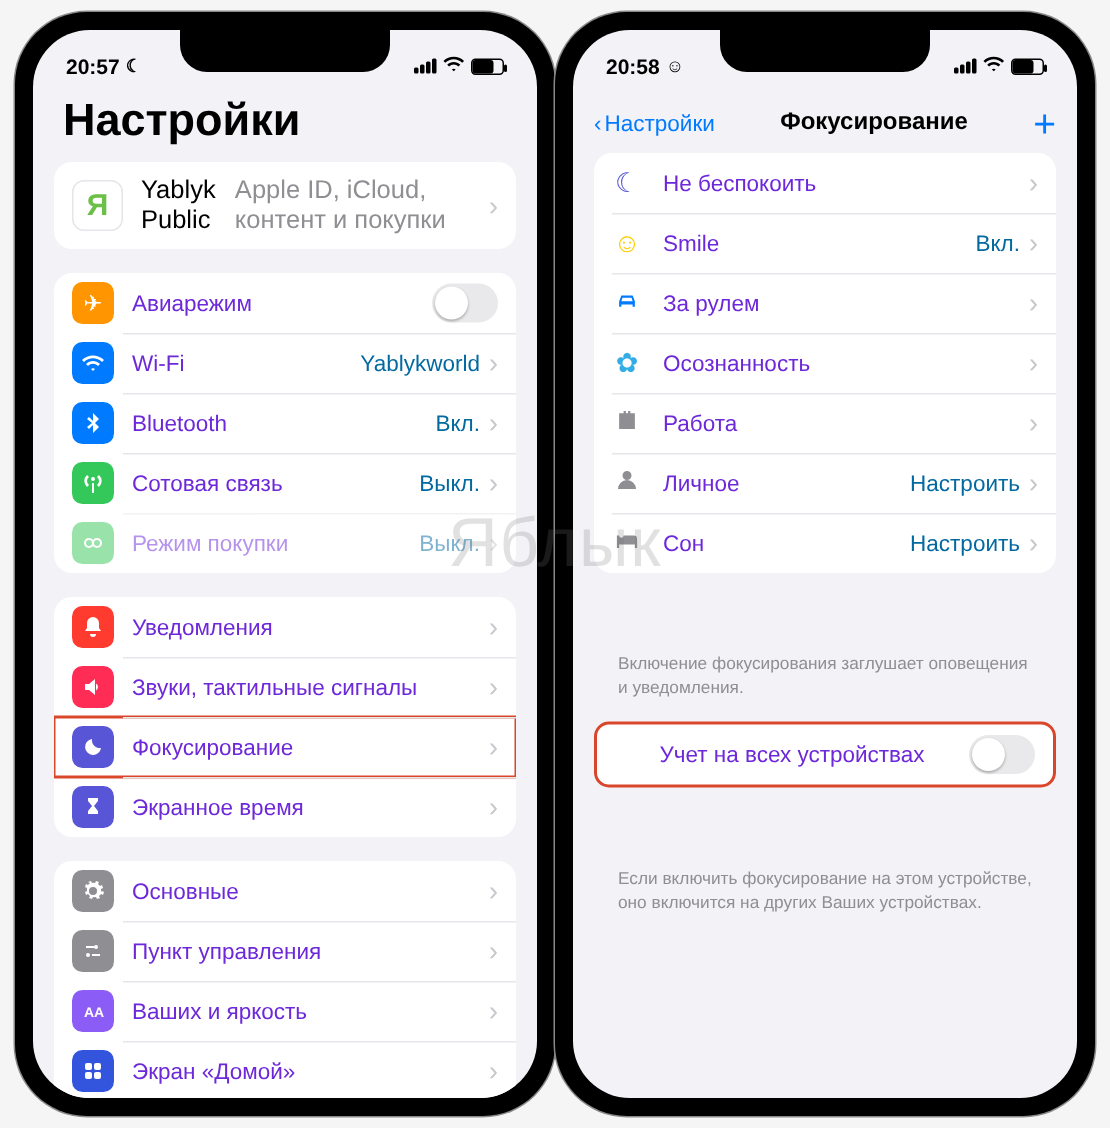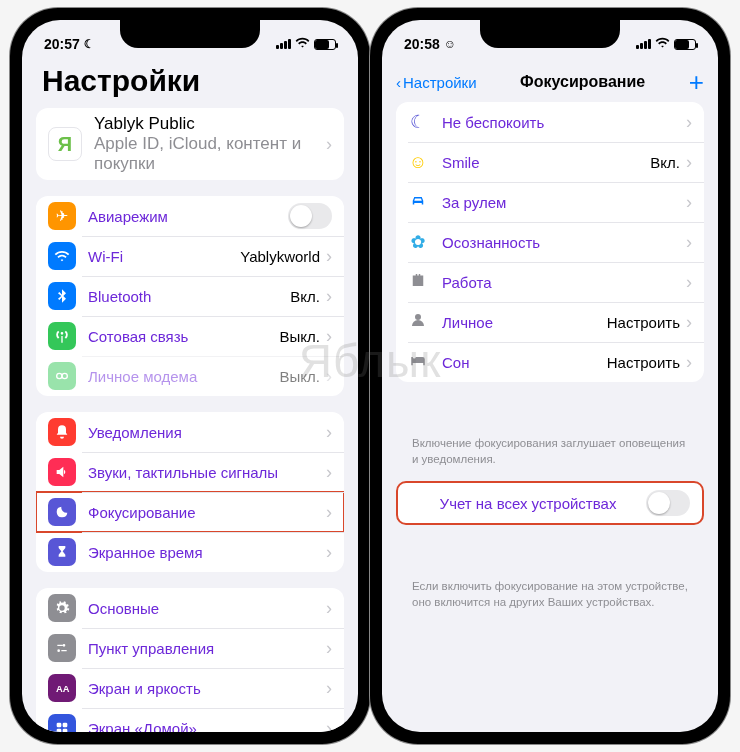--- a/index.html
+++ b/index.html
@@ -86,31 +86,31 @@
     height:1px; background:#e5e5ea;
   }
   .row.noicon + .row.noicon::before { left:12px; }
   .icon {
     width:28px; height:28px; border-radius:7px;
     display:flex; align-items:center; justify-content:center;
     margin-right:12px; color:#fff; font-size:15px; flex-shrink:0;
   }
   .icon svg { width:16px; height:16px; }
   .label { flex:1; color:#6d28d9; }
-  .value { color:#000000; font-size:15px; margin-right:6px; }
+  .value { color:#0369a1; font-size:15px; margin-right:6px; }
   .chev { color:#c7c7cc; font-size:18px; }
   .subtitle { font-size:17px; color:#8e8e93; }
   .profile-row { min-height:58px; }
   .profile-icon {
     width:34px; height:34px; border-radius:8px; background:#fff;
     border:1px solid #e5e5ea; display:flex; align-items:center; justify-content:center;
     margin-right:12px; flex-shrink:0;
   }
   .profile-icon span { color:#6cc04a; font-weight:700; font-size:20px; }
-  .profile-texts { flex:1; display:flex; flex-direction:column; }
+  .profile-texts { flex:1; display:flex; flex-direction:row; }
   .profile-name { font-size:17px; }
 
   .switch {
     width:44px; height:26px; background:#e9e9eb; border-radius:13px;
     position:relative; flex-shrink:0;
   }
   .switch i {
     position:absolute; top:2px; left:2px; width:22px; height:22px;
     background:#fff; border-radius:50%; box-shadow:0 1px 2px rgba(0,0,0,.3);
   }
@@ -218,21 +218,21 @@
             <span class="value">Выкл.</span>
             <span class="chev">›</span>
           </div>
           <div class="row" style="opacity:.5">
             <span class="icon" style="background:#34c759">
               <svg viewBox="0 0 24 24">
                   <circle cx="8" cy="12" r="4" fill="none" stroke="#fff" stroke-width="2"></circle>
                   <circle cx="16" cy="12" r="4" fill="none" stroke="#fff" stroke-width="2"></circle>
                 </svg>
             </span>
-            <span class="label">Личное модема</span>
+            <span class="label">Режим покупки</span>
             <span class="value">Выкл.</span>
             <span class="chev">›</span>
           </div>
         </div>
 
         <div class="group">
           <div class="row">
             <span class="icon" style="background:#ff3b30">
               <svg viewBox="0 0 24 24">
                   <path fill="#fff" d="M12 2a6 6 0 00-6 6v5l-2 3h16l-2-3V8a6 6 0 00-6-6zm-3 17a3 3 0 006 0H9z"></path>
@@ -283,26 +283,26 @@
           <div class="row">
             <span class="icon" style="background:#8e8e93">
               <svg viewBox="0 0 24 24">
                   <path fill="#fff" d="M5 7h8v2H5zM15 6a2 2 0 110 4 2 2 0 010-4zM11 15h8v2h-8zM7 14a2 2 0 110 4 2 2 0 010-4z"></path>
                 </svg>
             </span>
             <span class="label">Пункт управления</span>
             <span class="chev">›</span>
           </div>
           <div class="row">
-            <span class="icon" style="background:#701a75">
+            <span class="icon" style="background:#8b5cf6">
               <svg viewBox="0 0 24 24">
                   <text x="3" y="18" fill="#fff" font-size="14" font-weight="700">AA</text>
                 </svg>
             </span>
-            <span class="label">Экран и яркость</span>
+            <span class="label">Ваших и яркость</span>
             <span class="chev">›</span>
           </div>
           <div class="row">
             <span class="icon" style="background:#3355dd">
               <svg viewBox="0 0 24 24">
                   <rect x="4" y="4" width="7" height="7" rx="2" fill="#fff"></rect>
                   <rect x="13" y="4" width="7" height="7" rx="2" fill="#fff"></rect>
                   <rect x="4" y="13" width="7" height="7" rx="2" fill="#fff"></rect>
                   <rect x="13" y="13" width="7" height="7" rx="2" fill="#fff"></rect>
                 </svg>

